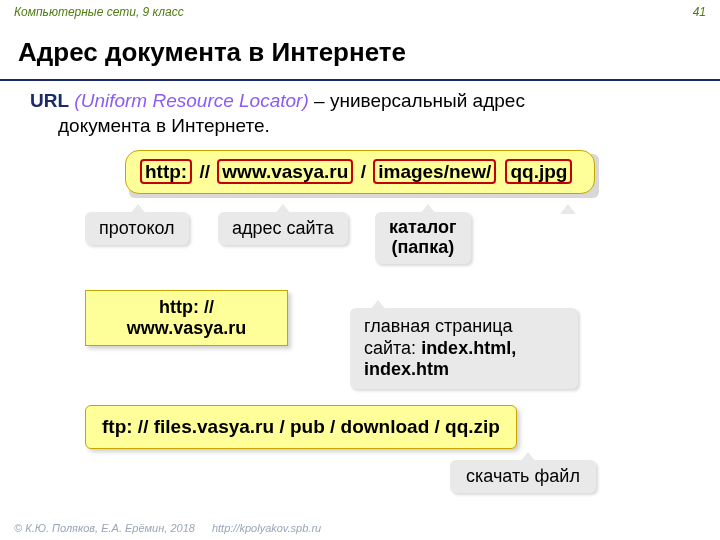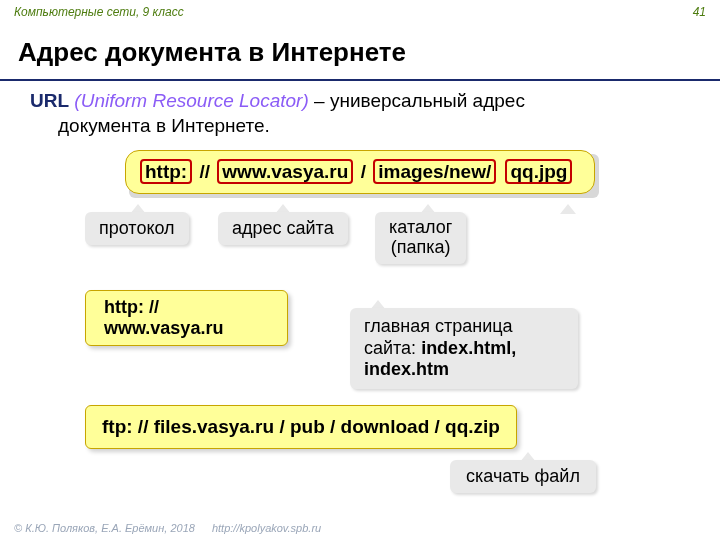--- a/index.html
+++ b/index.html
@@ -68,37 +68,37 @@
   .lbl {
     position: absolute;
     background: #e9e9e9;
     border-radius: 6px;
     padding: 6px 14px;
     font-size: 18px;
     color: #000;
     text-align: center;
     box-shadow: 2px 2px 3px rgba(0,0,0,0.15);
   }
-  .lbl-multiline { line-height: 1.1; }
+  .lbl-multiline { line-height: 1.1; font-weight: bold; }
   .tail {
     position: absolute;
     width: 0; height: 0;
     border-left: 8px solid transparent;
     border-right: 8px solid transparent;
     border-bottom: 10px solid #e9e9e9;
   }
 
   .yellow-sub {
     position: absolute;
     background: #ffff99;
     border: 1px solid #c7a500;
-    border-radius: 6px;
-    font-weight: bold;
-    font-size: 18px;
-    text-align: left;
+    border-radius: 0;
+    font-weight: bold;
+    font-size: 18px;
+    text-align: center;
     box-shadow: 3px 3px 4px rgba(0,0,0,0.18);
     padding: 6px 18px;
   }
 
   .grey-multi {
     position: absolute;
     background: #e9e9e9;
     border-radius: 6px;
     font-size: 18px;
     text-align: left;

